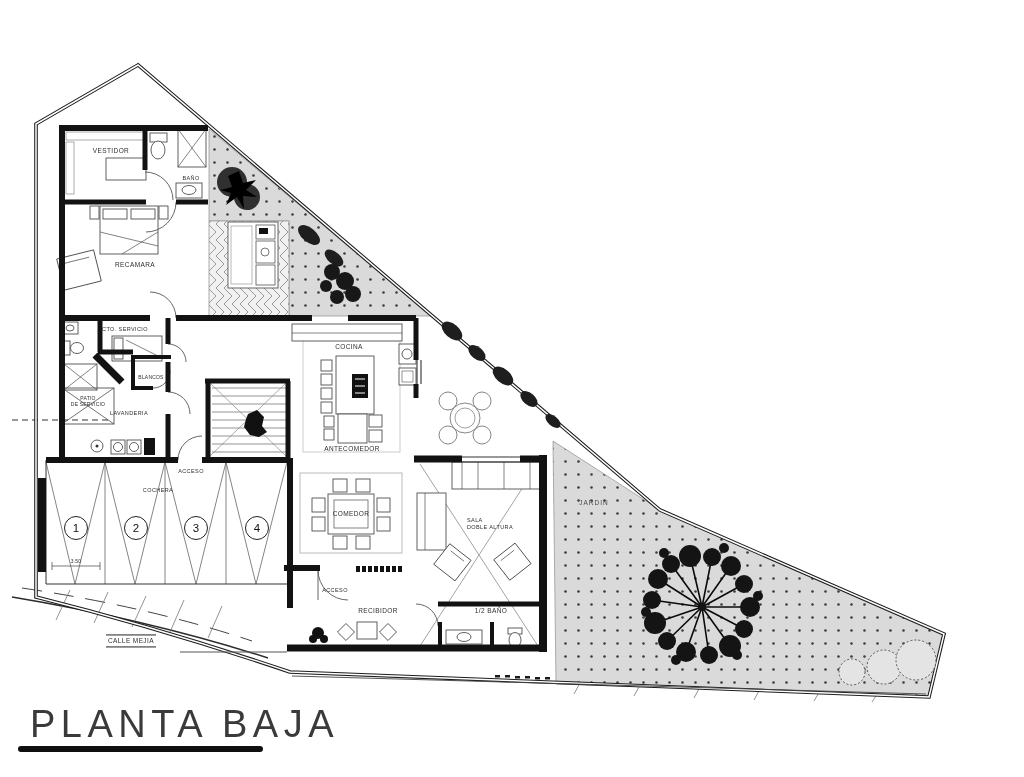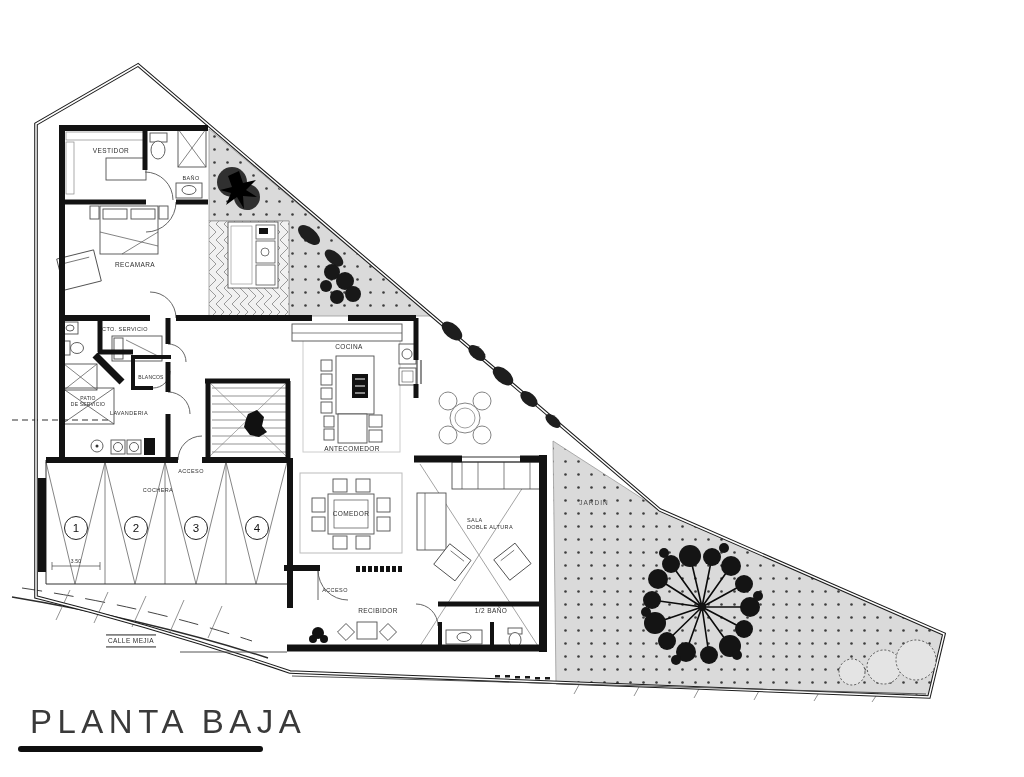--- a/index.html
+++ b/index.html
@@ -10,21 +10,21 @@
        color:#2e2e2e;letter-spacing:.4px;white-space:nowrap;text-align:center;
        font-family:"Liberation Sans",sans-serif;}
   .xs{font-size:5px;letter-spacing:.2px;}
   .s{font-size:5.5px;}
   .left{transform:none;text-align:left;}
   .pnum{position:absolute;width:22px;height:22px;border:1.5px solid #222;border-radius:50%;
         display:flex;align-items:center;justify-content:center;font-size:11.5px;color:#111;
         transform:translate(-50%,-50%);background:transparent;}
   .street{display:inline-block;border-top:1.5px solid #222;border-bottom:1.5px solid #222;
           padding:1.5px 2px;}
-  #plan-title{position:absolute;left:30px;top:703px;font-size:33px;font-weight:300;
+  #plan-title{position:absolute;left:30px;top:703px;font-size:38px;font-weight:300;
         letter-spacing:5.5px;color:#3a3a3a;}
   #title-underline{position:absolute;left:18px;top:746px;width:245px;height:6px;
         background:#0f0f0f;border-radius:3px;}
 </style>
 </head>
 <body>
 
 <div id="canvas">
 
 <svg width="1024" height="777" viewBox="0 0 1024 777">

